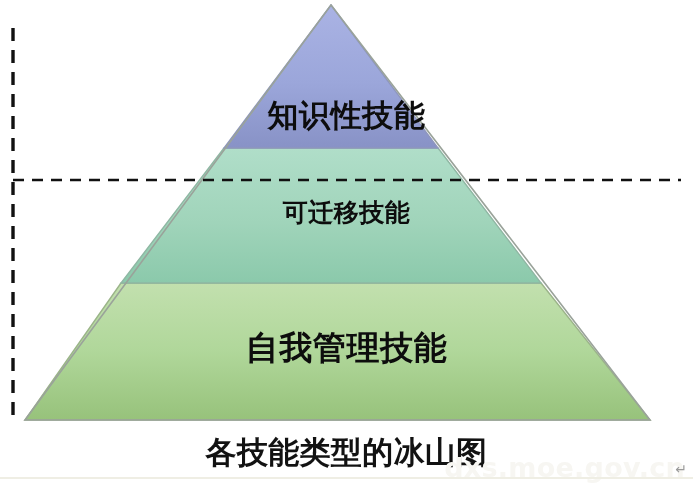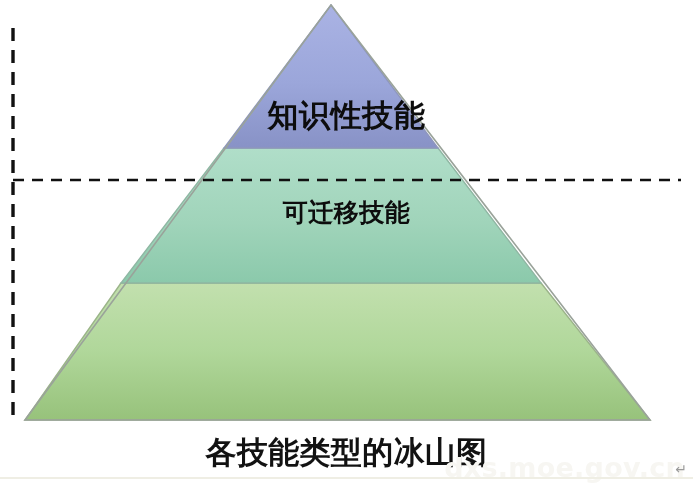--- a/index.html
+++ b/index.html
@@ -130,20 +130,21 @@
 
     <line x1="13" y1="28" x2="13" y2="421" stroke="#111111" stroke-width="3.4" stroke-dasharray="13 9" stroke-linecap="butt"></line>
 
     <line x1="13" y1="180" x2="681" y2="180" stroke="#111111" stroke-width="2.6" stroke-dasharray="11 8" stroke-linecap="butt"></line>
   </svg>
 
   <div class="band-label" id="label-top">知识性技能</div>
 
   <div class="band-label" id="label-middle">可迁移技能</div>
 
+  <div class="band-label" id="label-bottom">自我管理技能</div>
 
   <div id="caption">各技能类型的冰山图</div>
 
   <div id="watermark">dxs.moe.gov.cn</div>
 
   <div id="pilcrow">↵</div>
 
   <div id="bottom-rule"></div>
 
 </div>

